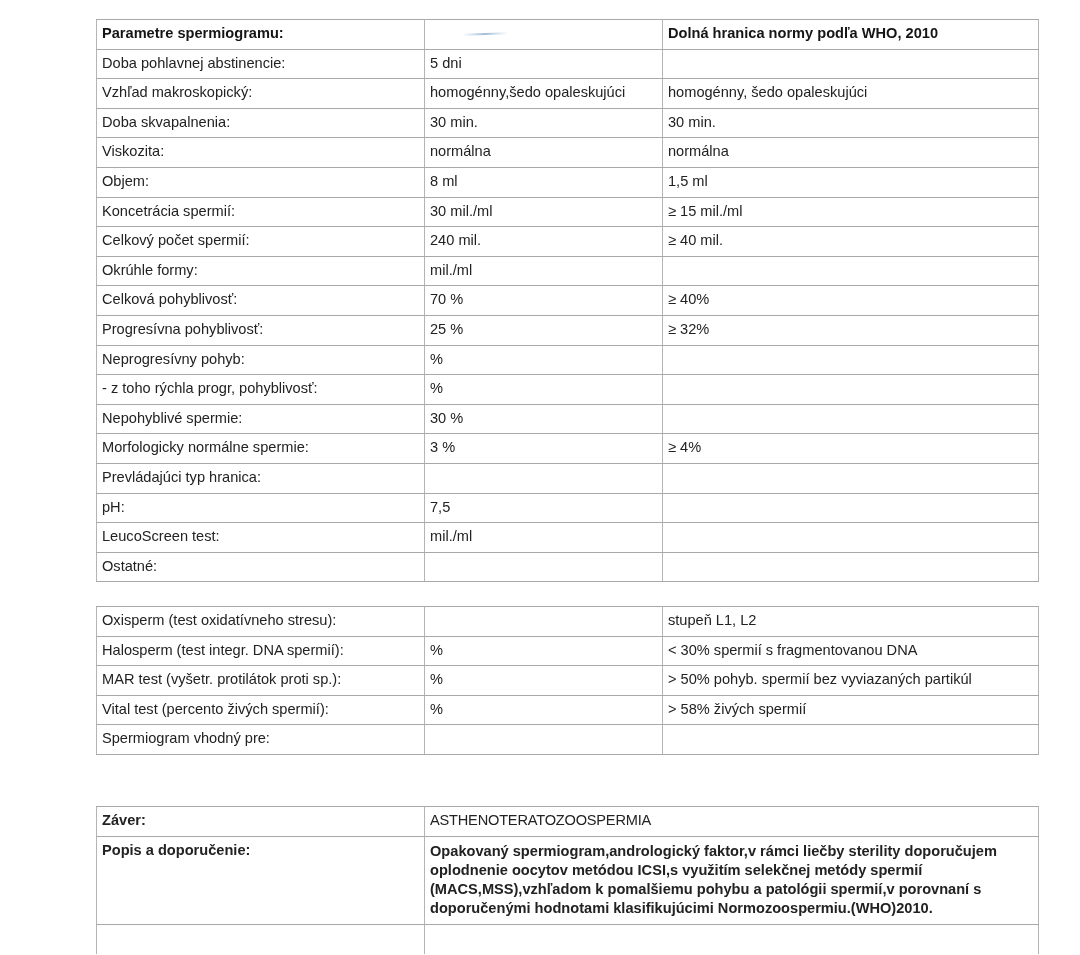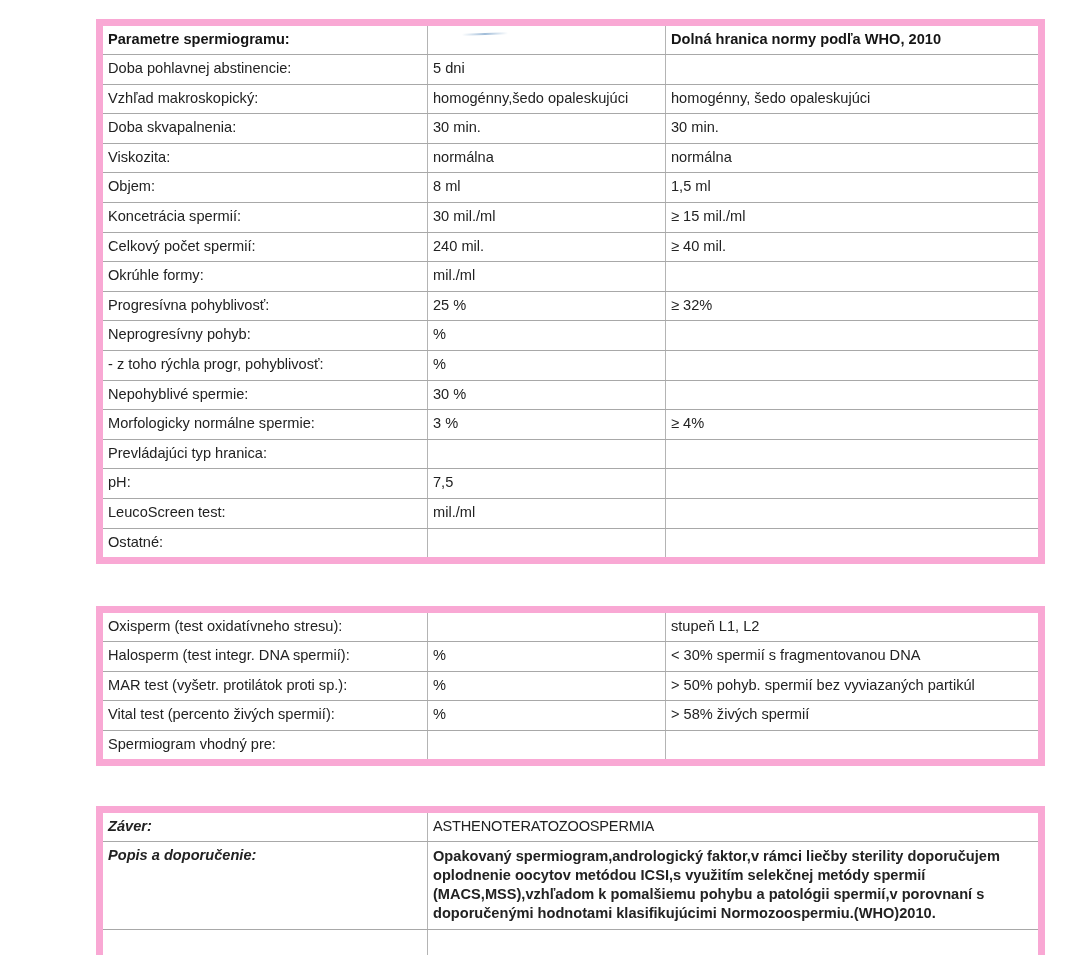--- a/index.html
+++ b/index.html
@@ -13,21 +13,21 @@
       position: relative;
       font-family: "Liberation Sans", sans-serif;
       color: #1f1f1f;
     }
     .report-table {
       position: absolute;
       left: 96px;
       width: 942px;
       border-collapse: collapse;
       table-layout: fixed;
-      border: 7px solid #f9a8d4;
+      border: 1px solid #f9a8d4;
     }
     .report-table td {
       border: 1px solid #a8a8a8;
       border-left-color: #b4b4b4;
       border-right-color: #b4b4b4;
       font-size: 14.6px;
       line-height: 17px;
       padding: 5px 0 6px 5px;
       vertical-align: top;
       white-space: nowrap;
@@ -41,21 +41,21 @@
     .report-table .head td { font-weight: bold; color: #151515; }
     #table-params { top: 19px; }
     #table-extra { top: 606px; }
     #table-conclusion { top: 806px; border-bottom: none; }
     #table-conclusion td.wrap {
       white-space: normal;
       line-height: 19px;
       padding-right: 8px;
       font-weight: bold;
     }
-    #table-conclusion td.bold-label { font-weight: bold; font-style: italic; }
+    #table-conclusion td.bold-label { font-weight: bold; }
     #table-conclusion .diag {
       font-family: "Liberation Sans Narrow", "Liberation Sans", sans-serif;
       letter-spacing: -0.2px;
     }
     #table-conclusion tr.empty-row td { height: 30px; border-bottom: none; }
     .pen-mark {
       position: absolute;
       left: 462px;
       top: 33px;
       width: 46px;
@@ -114,20 +114,25 @@
         <td>Celkový počet spermií:</td>
         <td>240 mil.</td>
         <td>≥ 40 mil.</td>
       </tr>
     <tr>
         <td>Okrúhle formy:</td>
         <td>mil./ml</td>
         <td></td>
       </tr>
     <tr>
+        <td>Celková pohyblivosť:</td>
+        <td>70 %</td>
+        <td>≥ 40%</td>
+      </tr>
+    <tr>
         <td>Progresívna pohyblivosť:</td>
         <td>25 %</td>
         <td>≥ 32%</td>
       </tr>
     <tr>
         <td>Neprogresívny pohyb:</td>
         <td>%</td>
         <td></td>
       </tr>
     <tr>

